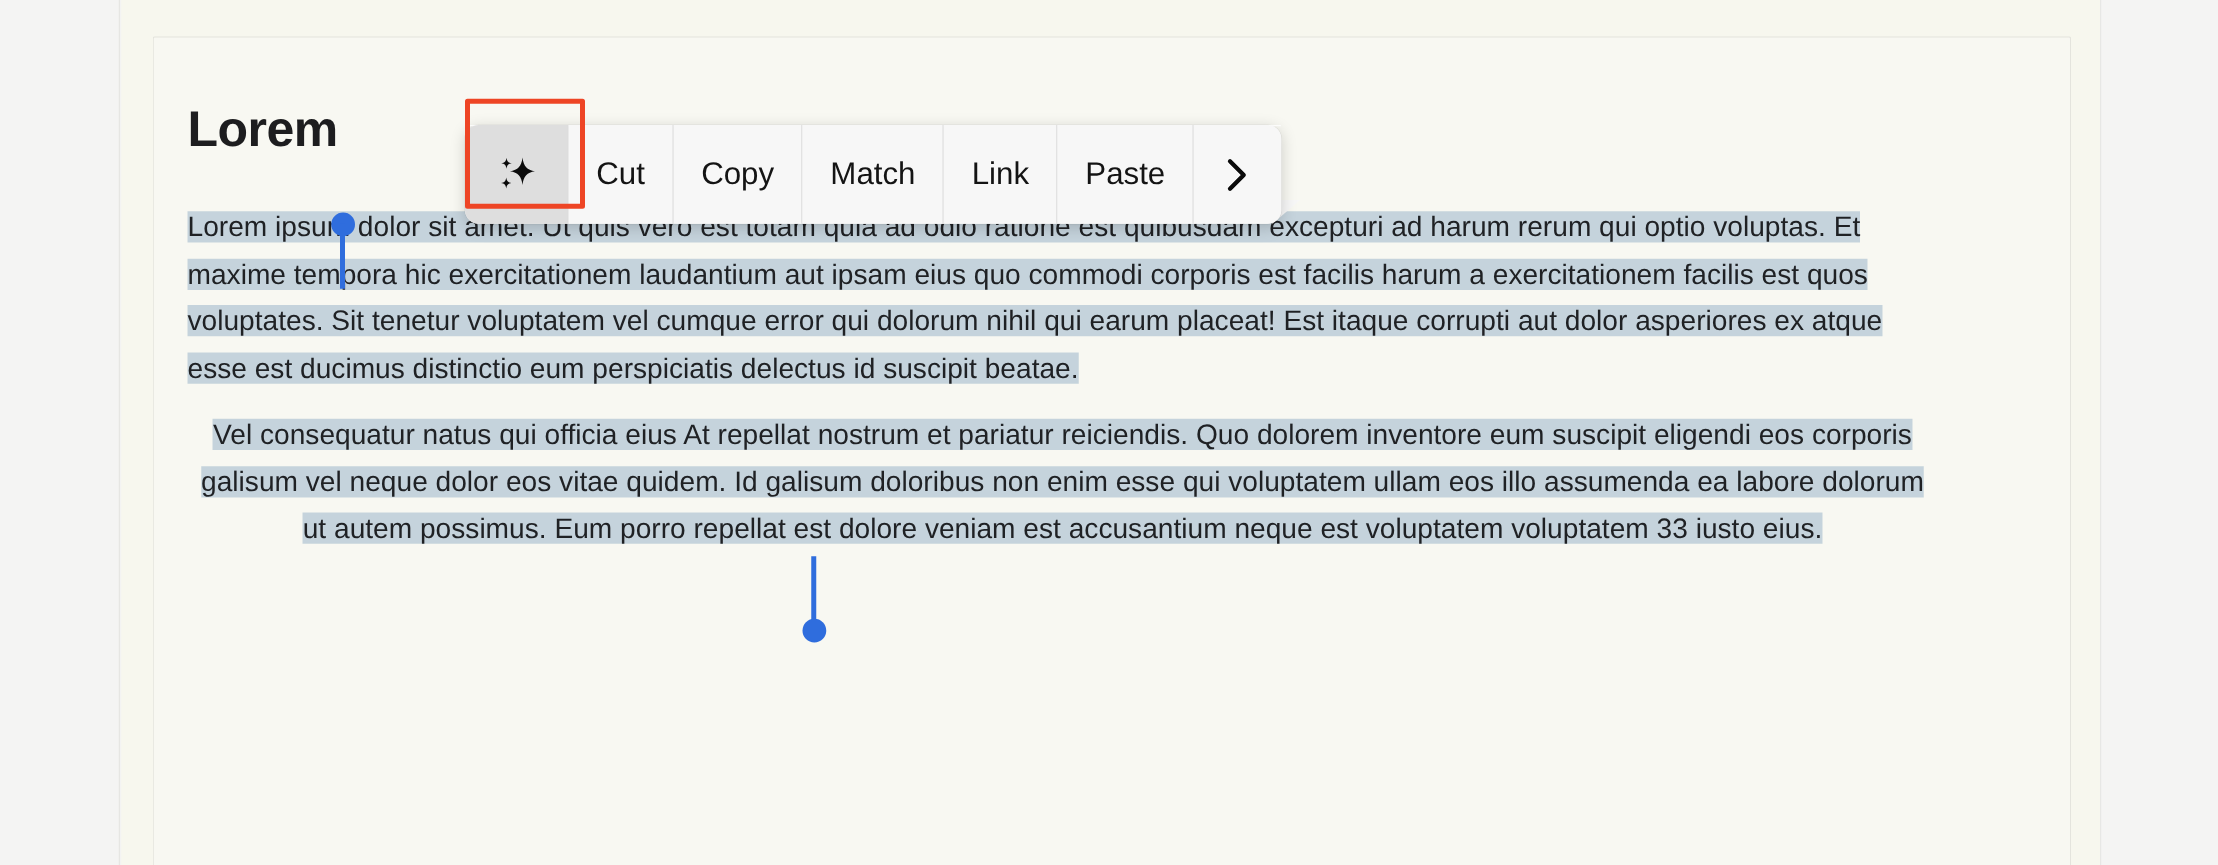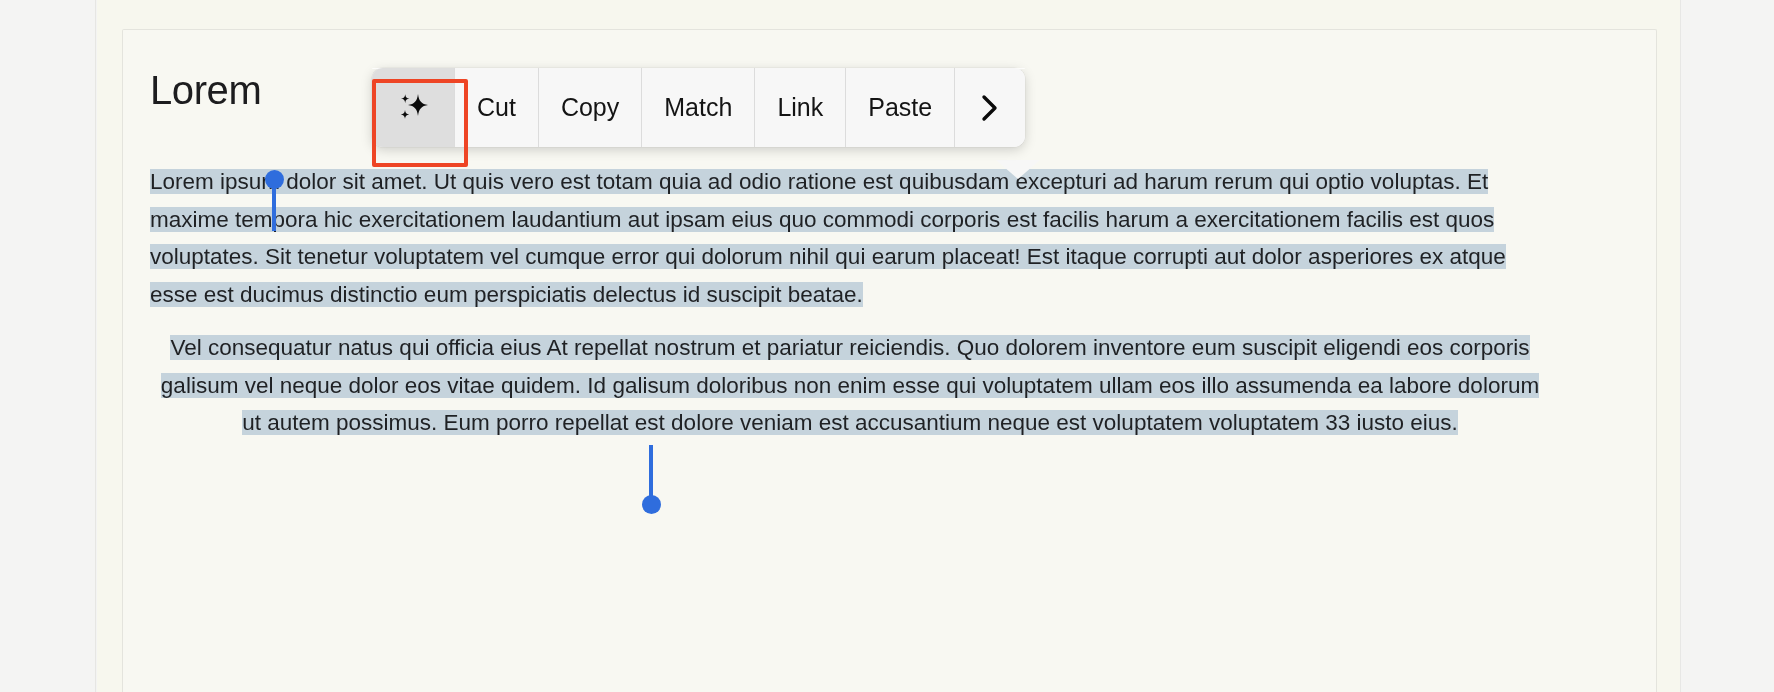--- a/index.html
+++ b/index.html
@@ -52,23 +52,23 @@
     width: 1535px; height: 663px;
     background: #f8f8f2;
     border: 1px solid #e4e4dd;
     border-bottom: none;
     border-radius: 2px 2px 0 0;
   }
 
   
   .doc-title {
     position: absolute;
-    left: 27px; top: 38px;
+    left: 27px; top: 52px;
     font-size: 40px;
-    font-weight: normal;
+    font-weight: bold;
     color: #1d1d1f;
     letter-spacing: -0.4px;
     white-space: nowrap;
     z-index: 1;
   }
 
   
   .doc-body {
     position: absolute;
     left: 27px; top: 133px;
@@ -109,21 +109,21 @@
   #handle-start .knob { top: 0; }
   #handle-start .stem { top: 9px; height: 52px; }
 
   #handle-end { left: 519px; top: 415px; height: 70px; }
   #handle-end .stem { top: 0; height: 56px; }
   #handle-end .knob { top: 50px; }
 
   
   .ctx-menu {
     position: absolute;
-    left: 249px; top: 38px;
+    left: 249px; top: 70px;
     height: 79px;
     display: flex;
     align-items: stretch;
     background: #f7f7f7;
     border-radius: 11px;
     box-shadow: 0 3px 12px rgba(0,0,0,0.17), 0 0 0 0.5px rgba(0,0,0,0.06);
     z-index: 30;
     overflow: visible;
   }
   .ctx-menu::before {

